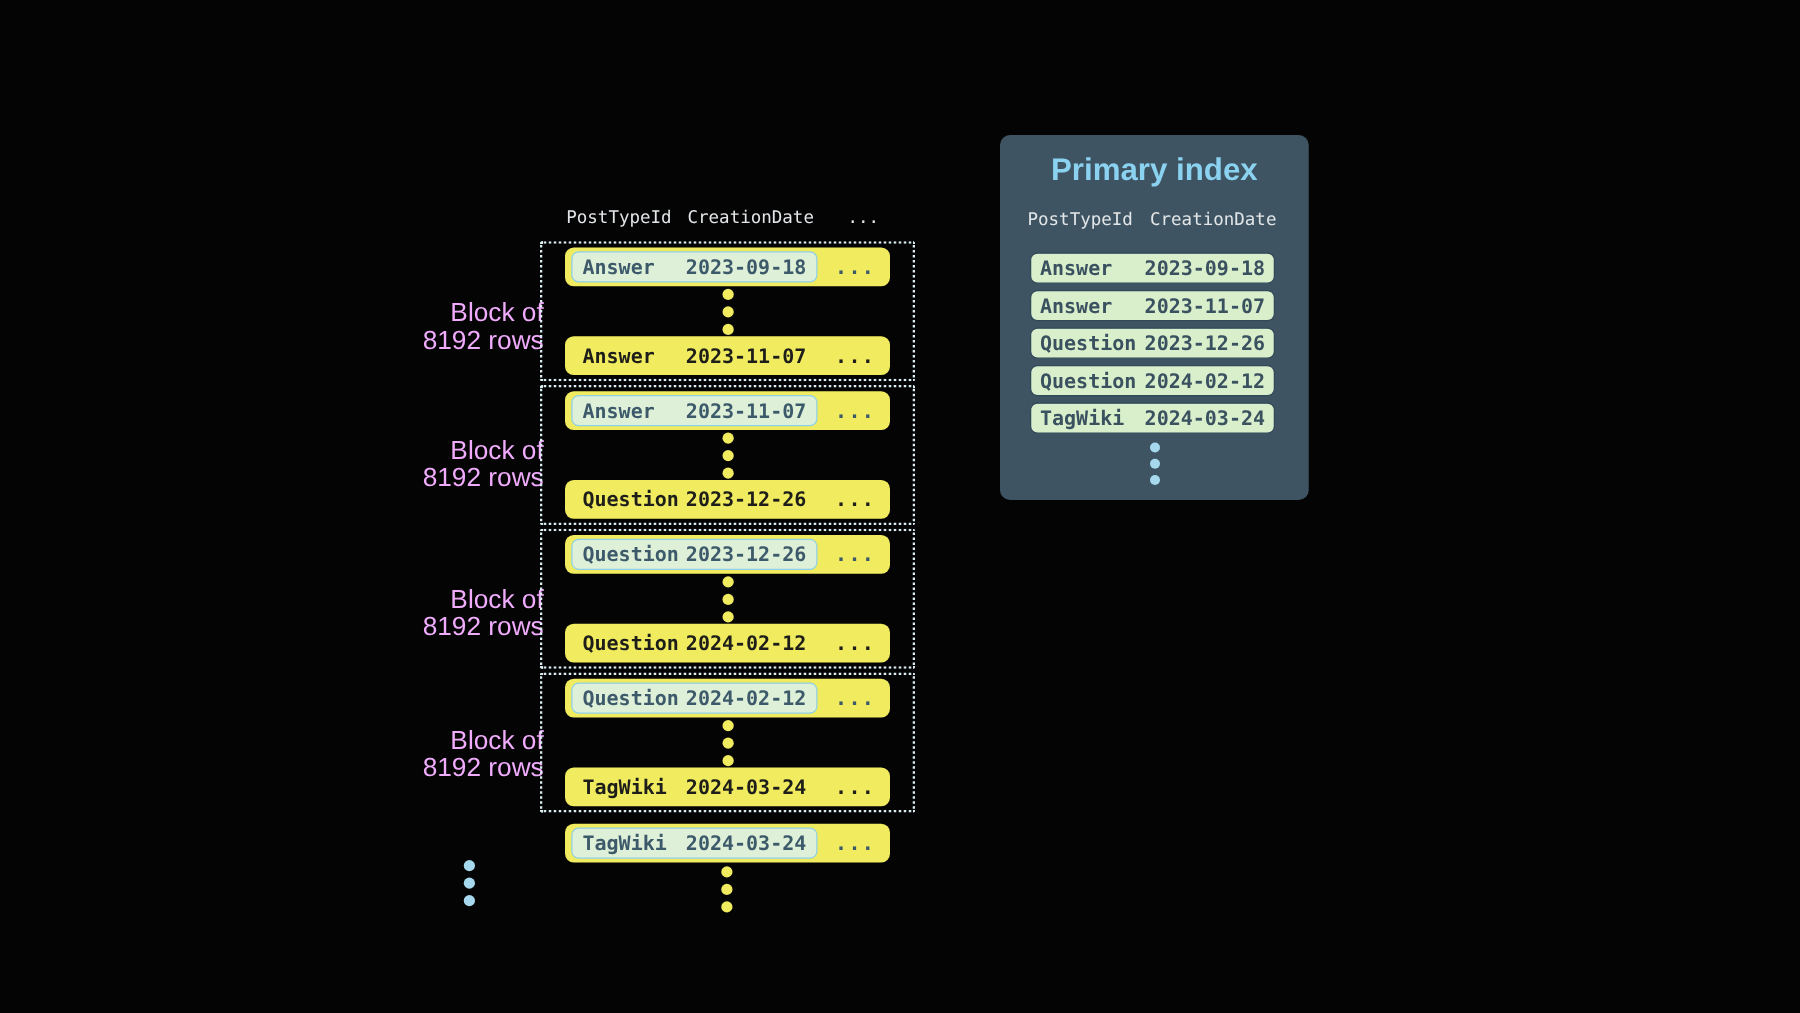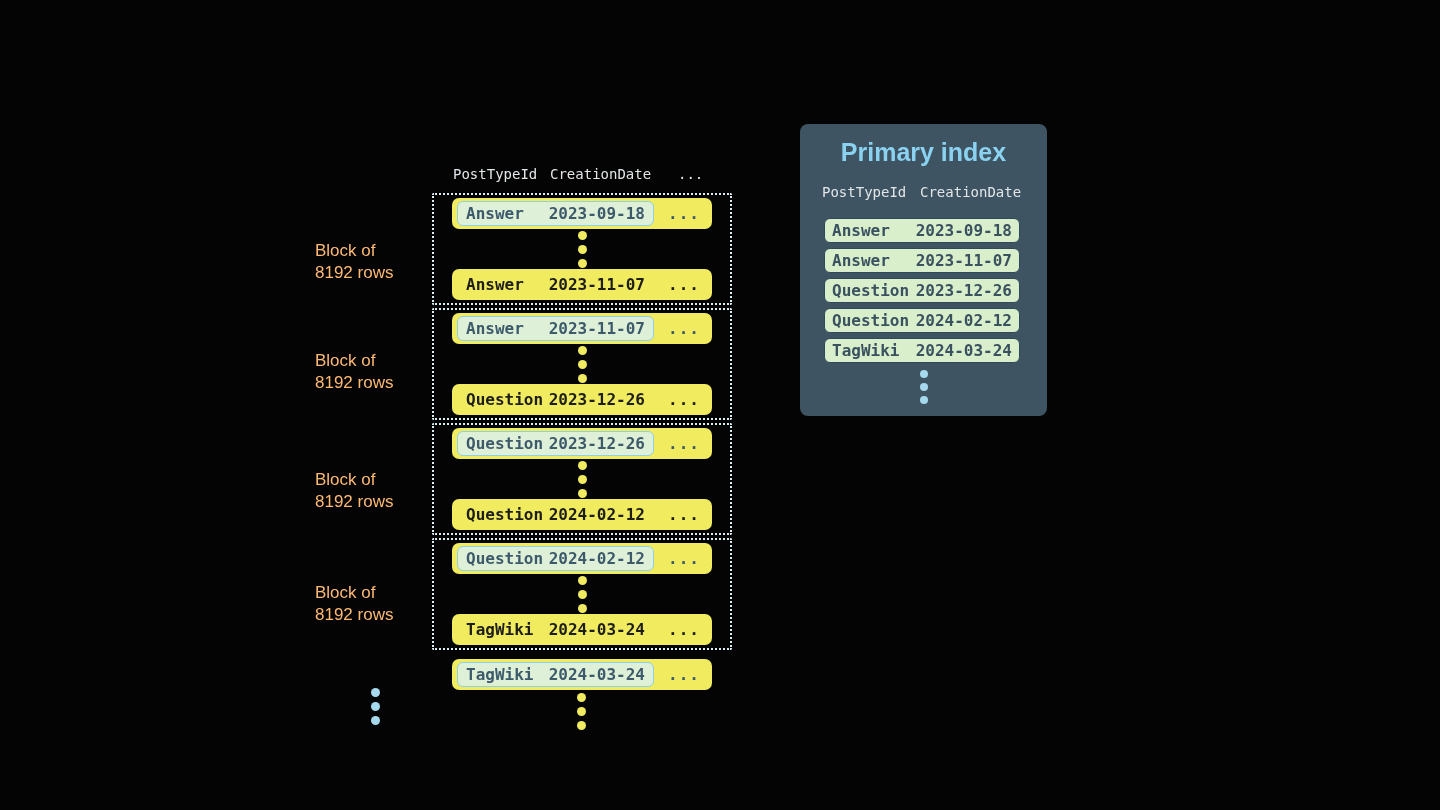--- a/index.html
+++ b/index.html
@@ -44,32 +44,32 @@
   }
   .cellbox.hl { background:#dff0d9; border-color:#8fd0e9; color:#3d5a6b; }
   .row-more { margin-left:auto; margin-right:12px; letter-spacing:1px; }
   .yrow.first .row-more { color:#3d5a6b; }
 
   .vdots { display:flex; flex-direction:column; align-items:center; gap:5px; }
   .vdots i { width:9px; height:9px; border-radius:50%; background:#f1eb5f; display:block; }
   .vdots.blue i { background:#a6d9ed; }
 
   .block-label {
-    position:absolute; left:315px; width:120px; text-align:left;
-    color:#fdba74; font-size:17px; line-height:22px; font-weight:400;
+    position:absolute; left:315px; width:120px; text-align:right;
+    color:#f0abfc; font-size:21px; line-height:22px; font-weight:400;
   }
   .bl-0 { top:240px; } .bl-1 { top:350px; } .bl-2 { top:469px; } .bl-3 { top:582px; }
 
   .overflow-row { position:absolute; left:452px; top:659px; }
   .bottom-ydots { position:absolute; left:577px; top:693px; }
   .blue-dots-left { position:absolute; left:371px; top:688px; }
 
   
   .index-panel {
-    position:absolute; left:800px; top:124px; width:247px; height:292px;
+    position:absolute; left:800px; top:108px; width:247px; height:292px;
     background:#3e5462; border-radius:8px;
   }
   .index-title {
     position:absolute; top:14px; left:0; width:100%; text-align:center;
     font-size:25px; font-weight:600; color:#8ad2f0;
   }
   .index-header {
     position:absolute; top:60px; left:0; width:100%;
     font-family:"DejaVu Sans Mono", monospace; font-size:14px; color:#e2e6e8;
   }

